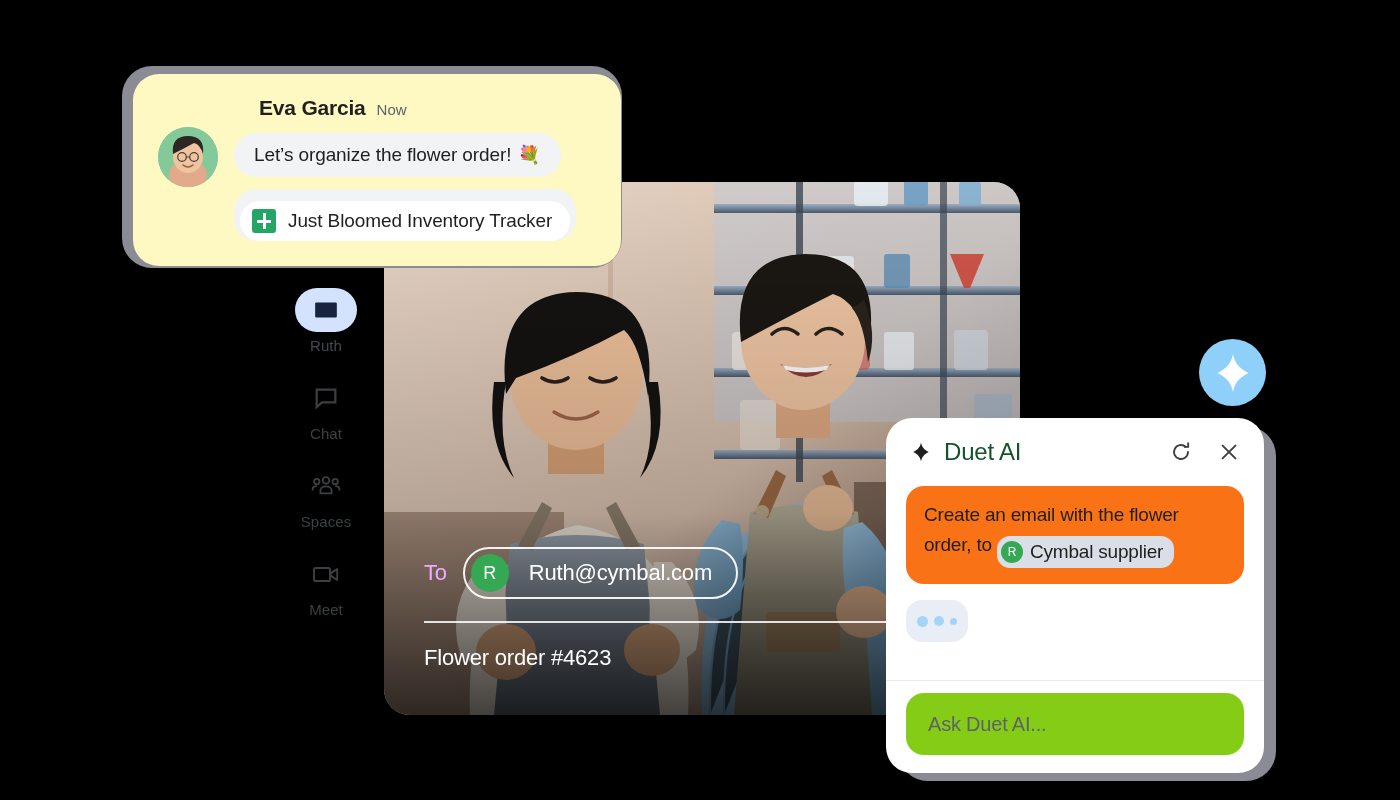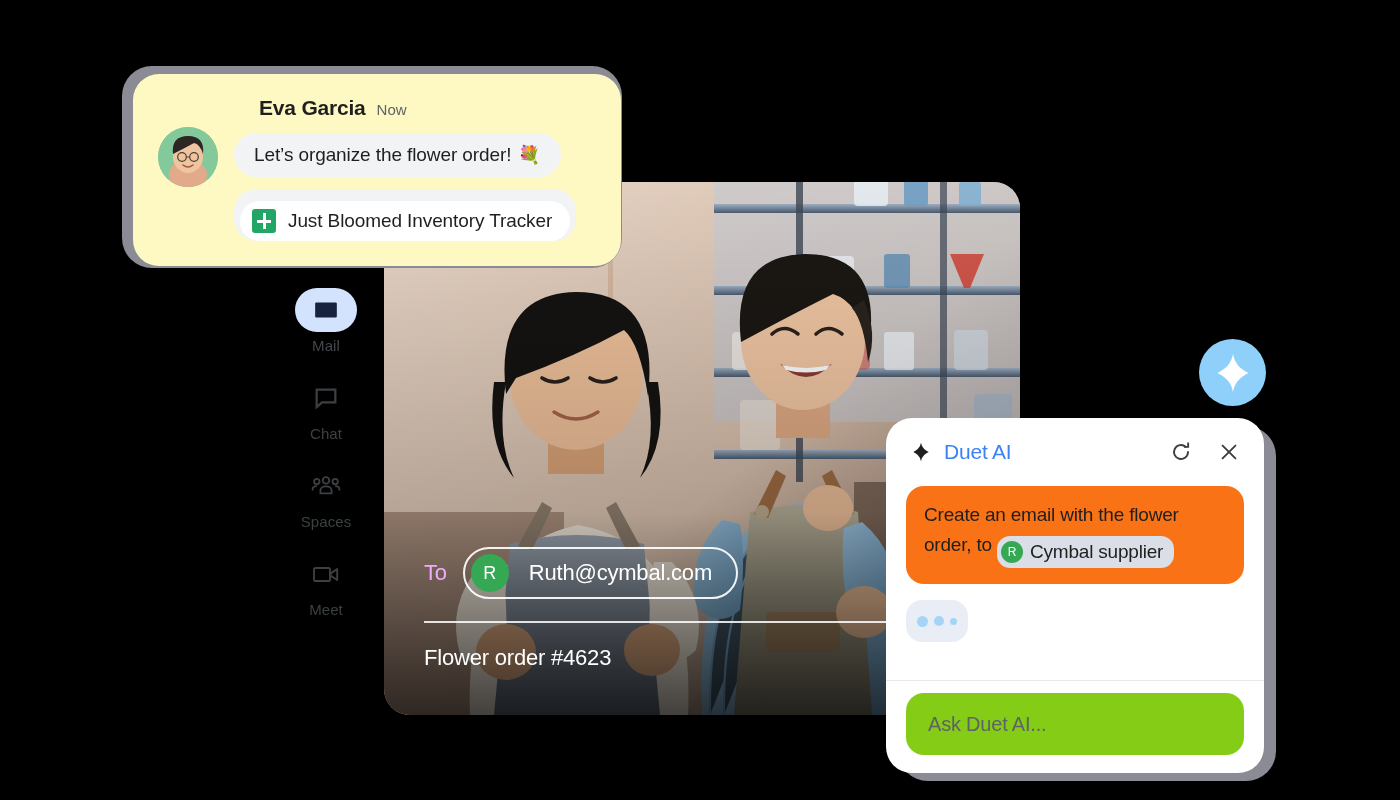--- a/index.html
+++ b/index.html
@@ -112,21 +112,21 @@
   #duet-panel {
     position: absolute; left: 886px; top: 418px;
     width: 378px; height: 355px;
     background: #ffffff; border-radius: 26px;
     display: flex; flex-direction: column; overflow: hidden;
   }
   #duet-header {
     display: flex; align-items: center; height: 68px;
     padding: 0 22px 0 24px; flex: none;
   }
-  #duet-title { font-size: 21px; color: #3b82f6; margin-left: 12px; letter-spacing: -0.2px; }
+  #duet-title { font-size: 24px; color: #14532d; margin-left: 12px; letter-spacing: -0.2px; }
   #duet-header-actions { margin-left: auto; display: flex; align-items: center; gap: 22px; }
   .hdr-btn { width: 26px; height: 26px; display:flex; align-items:center; justify-content:center; }
   #duet-body { flex: 1; padding: 0 20px; position: relative; }
   #duet-prompt {
     background: #f97316; border-radius: 18px;
     padding: 14px 18px 16px 18px;
     font-size: 19px; line-height: 30px; color: #1f1f1f; letter-spacing: -0.2px;
   }
   .mention-chip {
     display: inline-flex; align-items: center; gap: 7px;
@@ -297,21 +297,21 @@
     </div>
   </div>
 
   <div id="sidebar">
     <div class="nav-item active">
       <div class="nav-pill active">
         <svg class="nav-ico" width="26" height="26" viewBox="0 0 24 24">
           <path fill="#17233f" d="M3 5h18a1 1 0 011 1v12a1 1 0 01-1 1H3a1 1 0 01-1-1V6a1 1 0 011-1zm9 8.2L4.2 7.2v-.1h15.6v.1L12 13.2z"></path>
         </svg>
       </div>
-      <span class="nav-label">Mail</span>
+      <span class="nav-label">Ruth</span>
     </div>
     <div class="nav-item">
       <div class="nav-pill">
         <svg class="nav-ico" width="28" height="28" viewBox="0 0 24 24">
           <path fill="none" stroke="#3c4043" stroke-width="1.9" d="M4 4.8h16v11H8.6L4 19.8z"></path>
         </svg>
       </div>
       <span class="nav-label">Chat</span>
     </div>
     <div class="nav-item">

